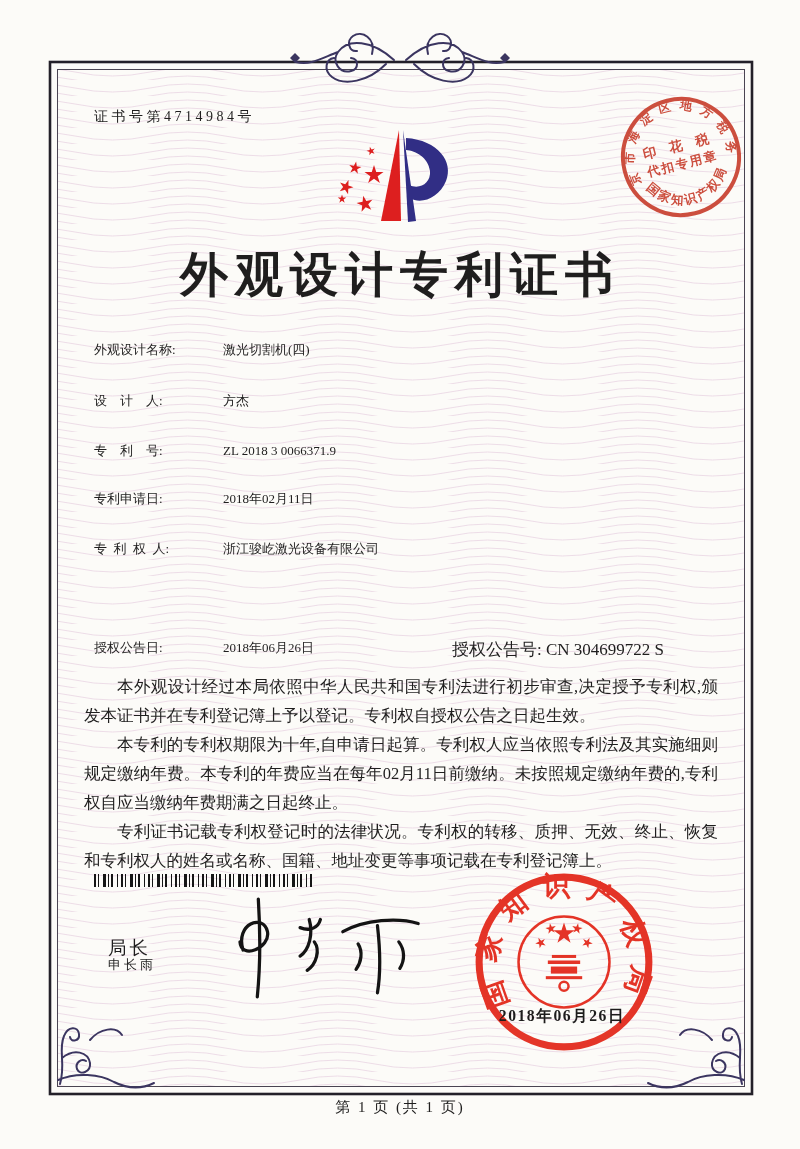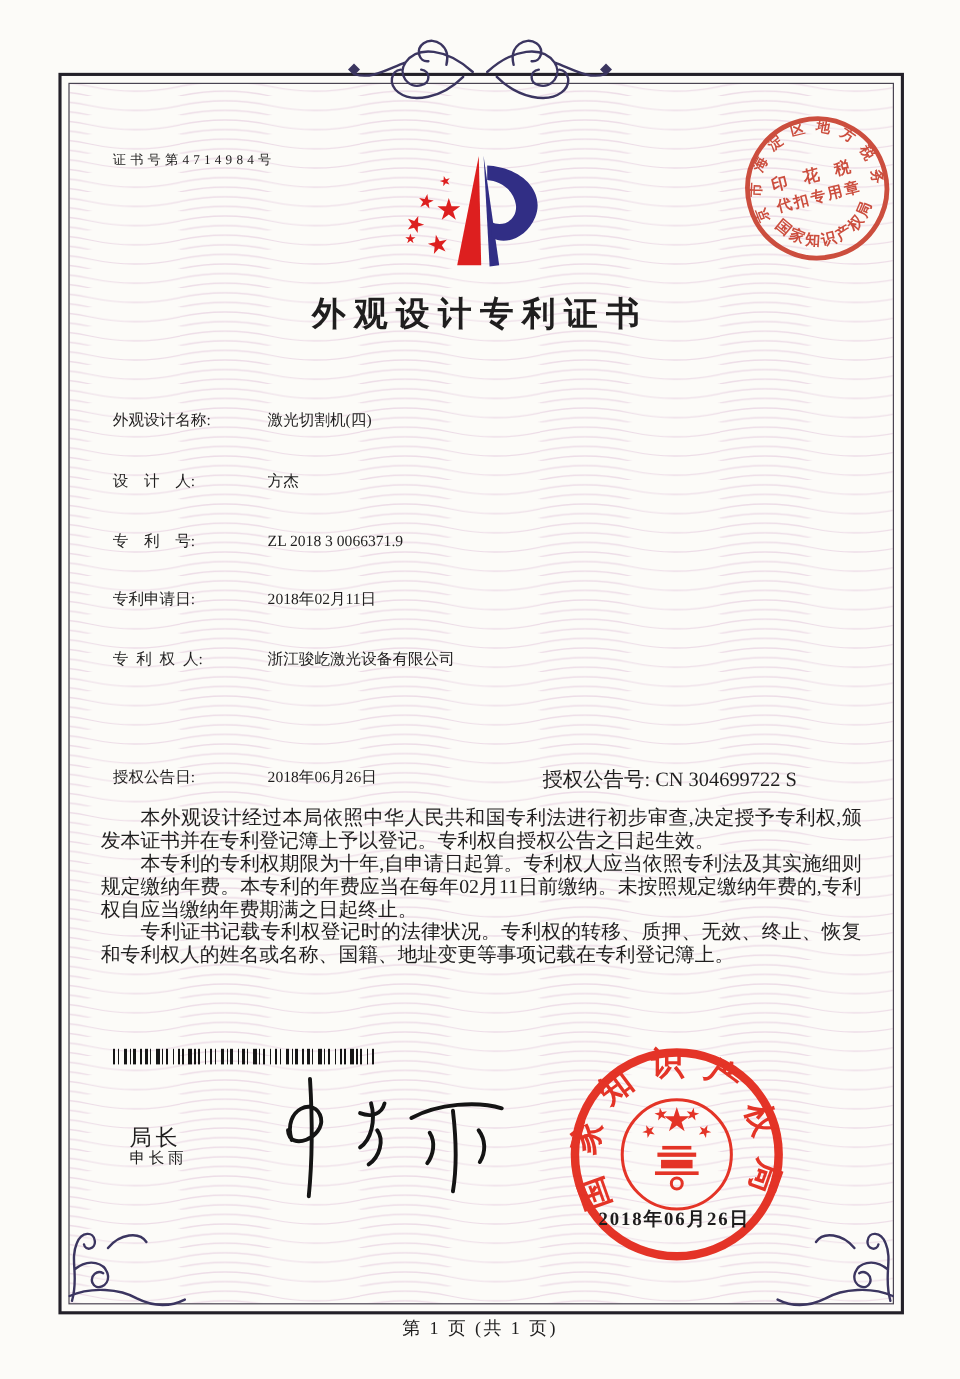--- a/index.html
+++ b/index.html
@@ -10,38 +10,38 @@
   body{width:800px;height:1149px;background:var(--paper,#fcfbf8);
        font-family:"Liberation Serif","DejaVu Serif",serif;color:var(--text,#1f1e1e);}
   .page{position:relative;width:800px;height:1149px;overflow:hidden;}
   .bg{position:absolute;left:0;top:0;}
   .wave{fill:none;stroke:var(--wave,#dfc2d8);stroke-width:1;opacity:.55;}
   .frame-outer{fill:none;stroke:var(--frame,#232029);stroke-width:2.6;}
   .frame-inner{fill:none;stroke:#4a4452;stroke-width:1;}
   .orn{fill:none;stroke:var(--ornament,#3b3560);stroke-width:2;stroke-linecap:round;}
   .orn-fill{fill:var(--ornament,#3b3560);stroke:none;}
 
-  .cert-no{position:absolute;left:94px;top:126px;font-size:11px;letter-spacing:3.5px;}
+  .cert-no{position:absolute;left:94px;top:108px;font-size:14px;letter-spacing:3.5px;}
   .logo{position:absolute;left:330px;top:124px;width:150px;height:118px;}
   .logo-red{fill:var(--logo-red,#dd1f1f);}
   .logo-blue{fill:var(--logo-blue,#312e85);}
   .tax-stamp{position:absolute;left:606px;top:82px;width:150px;height:150px;opacity:.92;}
   .stamp-ring{fill:none;stroke:var(--stamp-red,#c8402f);stroke-width:4;}
   .stamp-txt{fill:var(--stamp-red,#c8402f);font-weight:bold;
              font-family:"Liberation Serif","DejaVu Serif",serif;}
   .title{position:absolute;left:0;top:243px;width:100%;text-align:center;
-         font-size:28px;font-weight:bold;letter-spacing:7px;}
+         font-size:48px;font-weight:bold;letter-spacing:7px;}
   .field-row{position:absolute;left:94px;width:640px;font-size:13px;line-height:1.55;}
   .field-row .label{display:inline-block;width:129px;vertical-align:top;white-space:nowrap;}
   .field-row .value{display:inline-block;width:500px;vertical-align:top;}
   .f1{top:340px}.f2{top:391px}.f3{top:441px}.f4{top:489px}.f5{top:539px}.f6{top:586px}.f7{top:638px}
   .f6 .value{width:492px;}
   .grant-no{position:absolute;left:452px;top:638px;font-size:17px;text-align:center;}
   .paragraphs{position:absolute;left:84px;top:672px;width:634px;
-              font-size:16.5px;line-height:19px;text-align:justify;}
+              font-size:16.5px;line-height:29px;text-align:justify;}
   .paragraphs p{margin:0;text-indent:2em;}
   .barcode{position:absolute;left:94px;top:874px;width:218px;height:13px;
     background:repeating-linear-gradient(90deg,
       #161616 0px,#161616 2px,transparent 2px,transparent 4px,
       #161616 4px,#161616 5px,transparent 5px,transparent 9px,
       #161616 9px,#161616 12px,transparent 12px,transparent 14px,
       #161616 14px,#161616 15px,transparent 15px,transparent 17px,
       #161616 17px,#161616 19px,transparent 19px,transparent 23px,
       #161616 23px,#161616 24px,transparent 24px,transparent 27px);}
   .sig-title{position:absolute;left:108px;top:918px;font-size:18.5px;letter-spacing:3px;margin-top:17px;}

